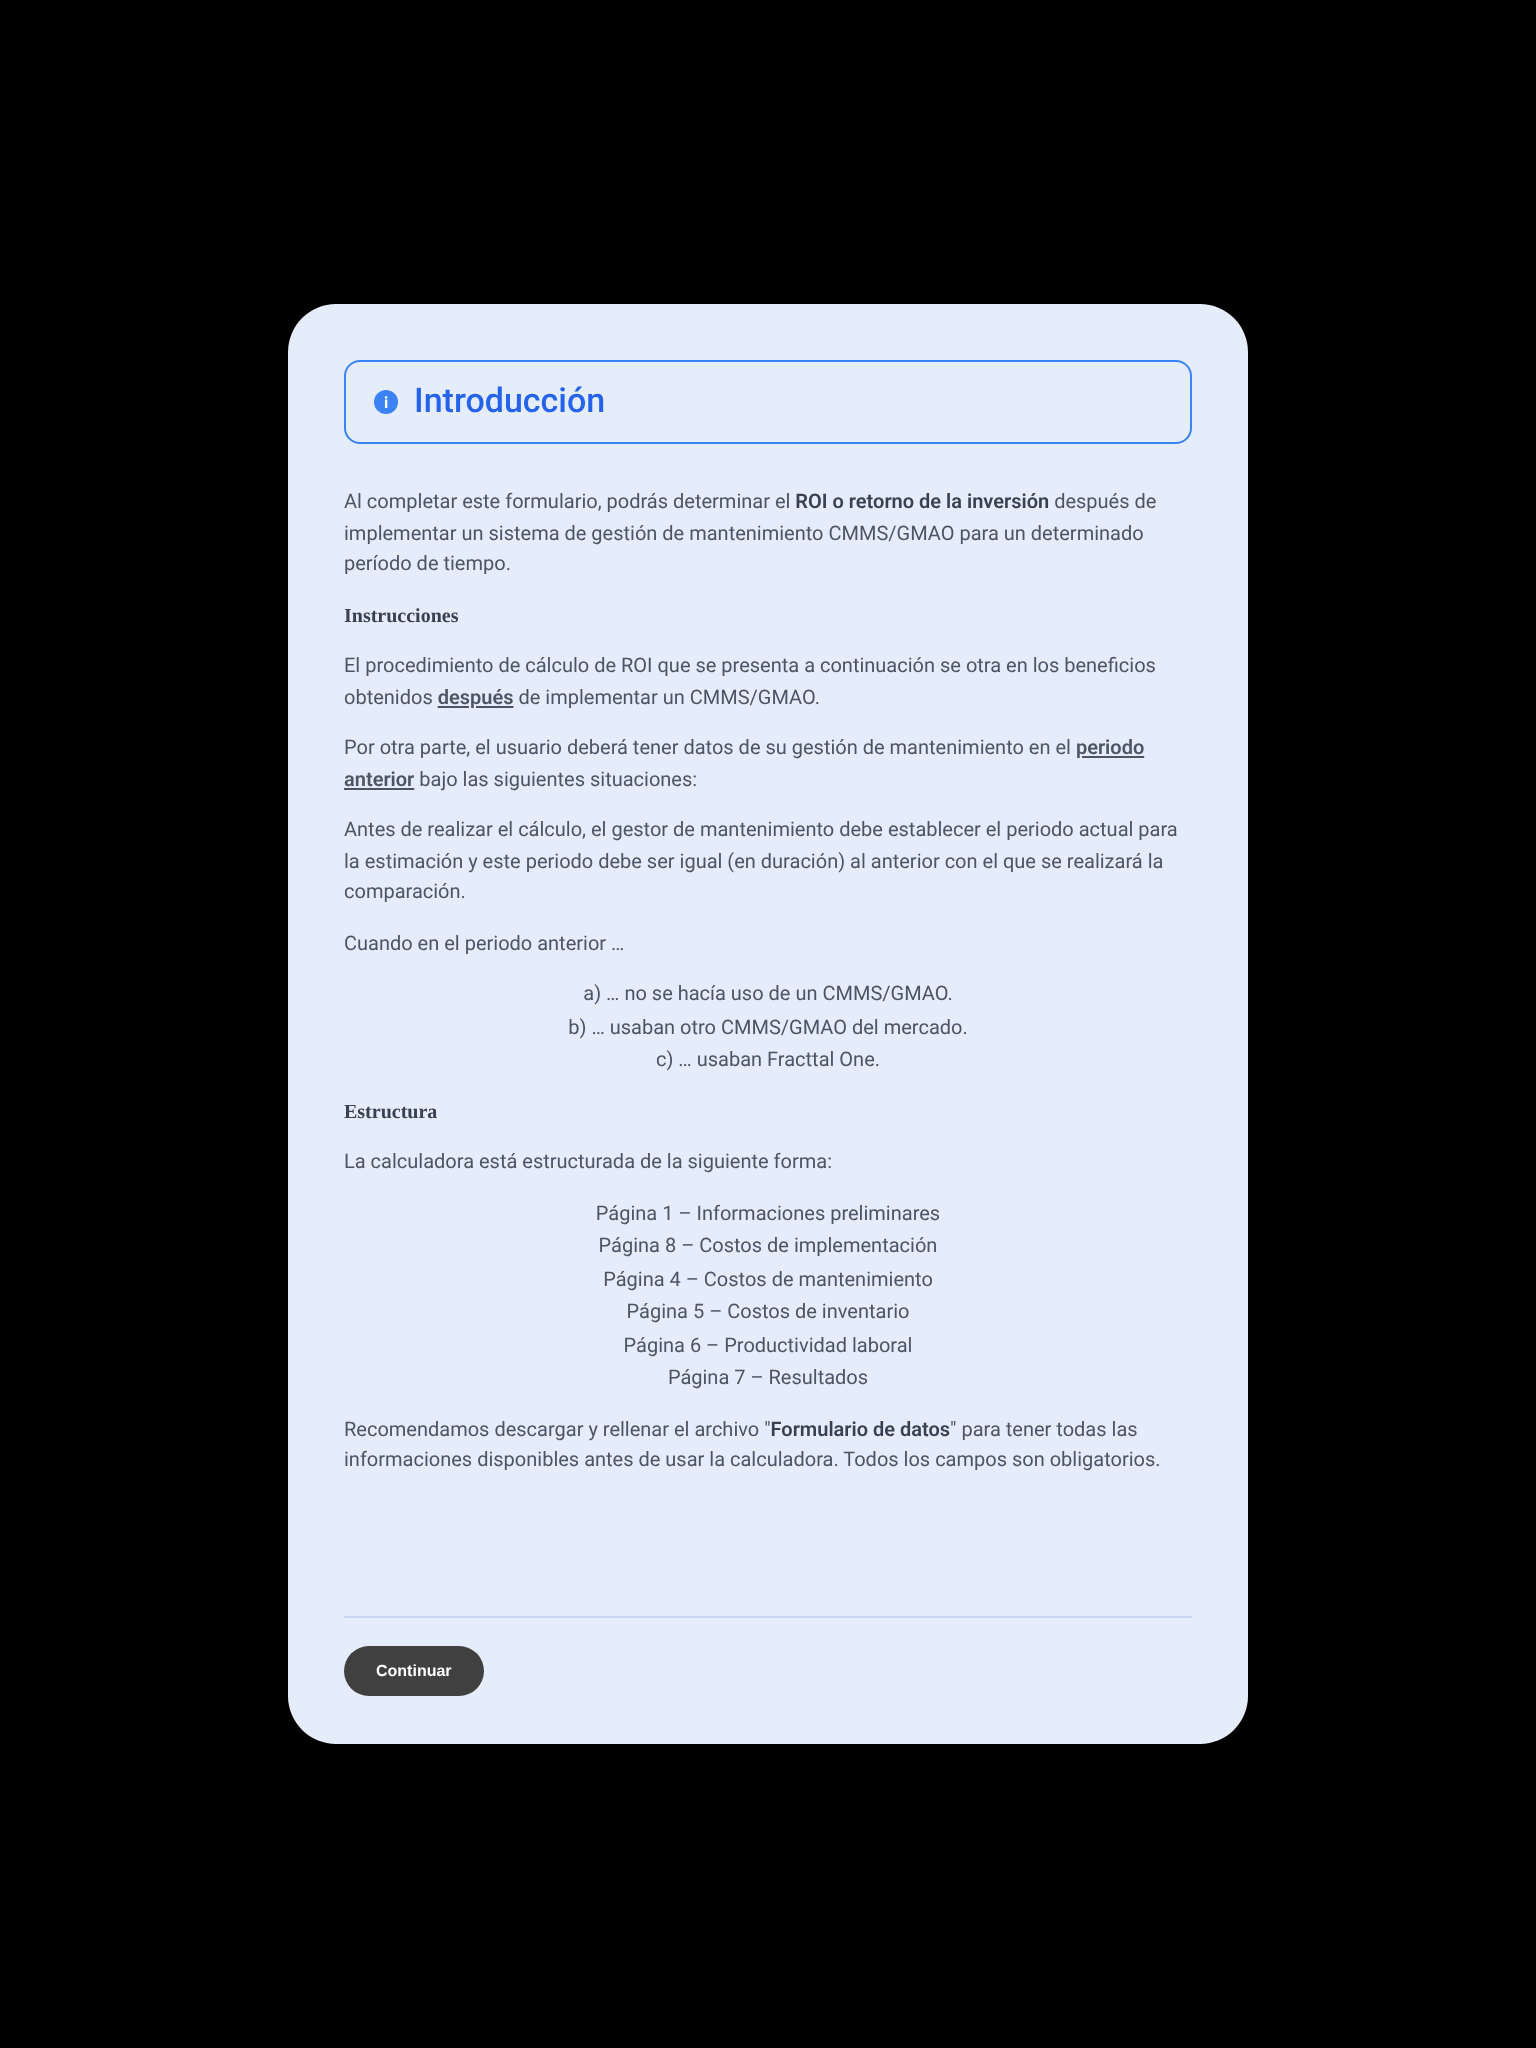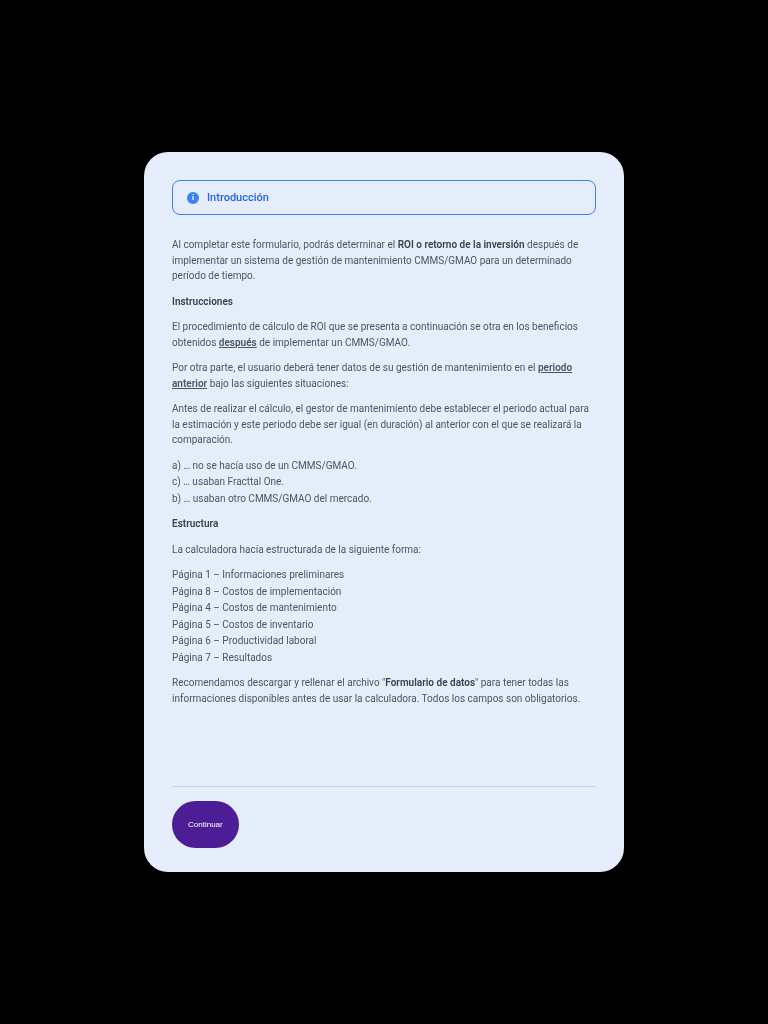--- a/index.html
+++ b/index.html
@@ -40,54 +40,55 @@
       color: #fff;
       font-size: 8px;
       font-weight: bold;
       display: flex;
       align-items: center;
       justify-content: center;
       flex-shrink: 0;
     }
     .header-box .title {
       color: #2563eb;
-      font-size: 11px;
+      font-size: 17px;
       font-weight: 500;
     }
     .content {
       flex: 1;
       font-size: 10px;
       line-height: 1.55;
       color: #4b5563;
       overflow: hidden;
     }
     .content p { margin-bottom: 10px; }
     .content strong { color: #374151; font-weight: 600; }
     .content u { text-decoration: underline; font-weight: 600; text-align: right; }
     .section-title {
       font-weight: 600;
       color: #374151;
       margin-bottom: 8px;
       margin-top: 2px;
+      font-family: Liberation Serif, serif;
     }
-    .list-block { margin-bottom: 10px; }
+    .list-block { margin-bottom: 10px; text-align: center; }
     .list-block div { margin-bottom: 1px; }
     .footer {
       border-top: 1px solid #c7d4ed;
       padding-top: 14px;
       margin-top: 10px;
     }
     .continue-btn {
-      background: #4c1d95;
+      background: #404040;
       color: #fff;
       border: none;
       border-radius: 999px;
-      padding: 19px 16px;
+      padding: 8px 16px;
       font-size: 8px;
-      font-weight: 400;
+      font-weight: 700;
       cursor: pointer;
     }
   </style>
 </head>
 <body>
 
 <div class="card">
 
   <div class="header-box">
     <span class="icon">i</span>
@@ -105,30 +106,31 @@
     <p>
       <span>El procedimiento de cálculo de ROI que se presenta a continuación se otra en los beneficios obtenidos </span><u>después</u><span> de implementar un CMMS/GMAO.</span>
     </p>
 
     <p>
       <span>Por otra parte, el usuario deberá tener datos de su gestión de mantenimiento en el </span><u>periodo anterior</u><span> bajo las siguientes situaciones:</span>
     </p>
 
     <p>Antes de realizar el cálculo, el gestor de mantenimiento debe establecer el periodo actual para la estimación y este periodo debe ser igual (en duración) al anterior con el que se realizará la comparación.</p>
 
+    <p>Cuando en el periodo anterior …</p>
 
     <div class="list-block">
       <div>a) … no se hacía uso de un CMMS/GMAO.</div>
+      <div>b) … usaban otro CMMS/GMAO del mercado.</div>
       <div>c) … usaban Fracttal One.</div>
-      <div>b) … usaban otro CMMS/GMAO del mercado.</div>
     </div>
 
     <p class="section-title">Estructura</p>
 
-    <p>La calculadora hacía estructurada de la siguiente forma:</p>
+    <p>La calculadora está estructurada de la siguiente forma:</p>
 
     <div class="list-block">
       <div>Página 1 – Informaciones preliminares</div>
       <div>Página 8 – Costos de implementación</div>
       <div>Página 4 – Costos de mantenimiento</div>
       <div>Página 5 – Costos de inventario</div>
       <div>Página 6 – Productividad laboral</div>
       <div>Página 7 – Resultados</div>
     </div>
 

